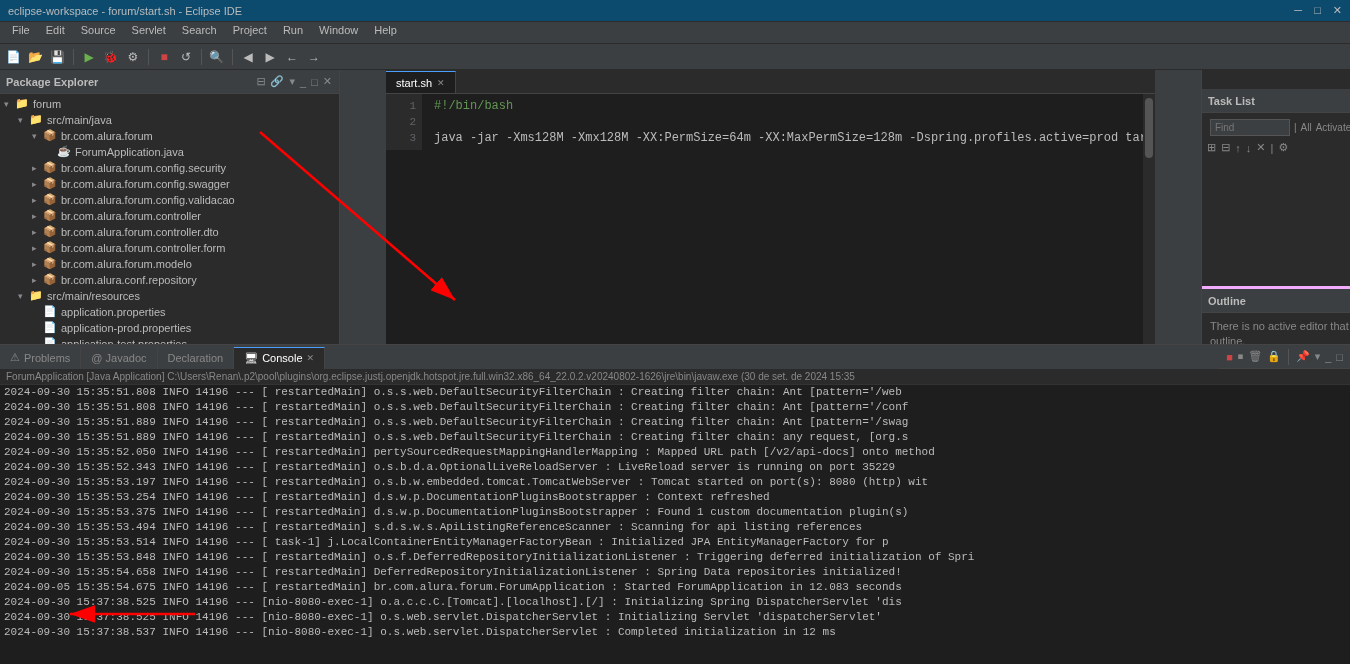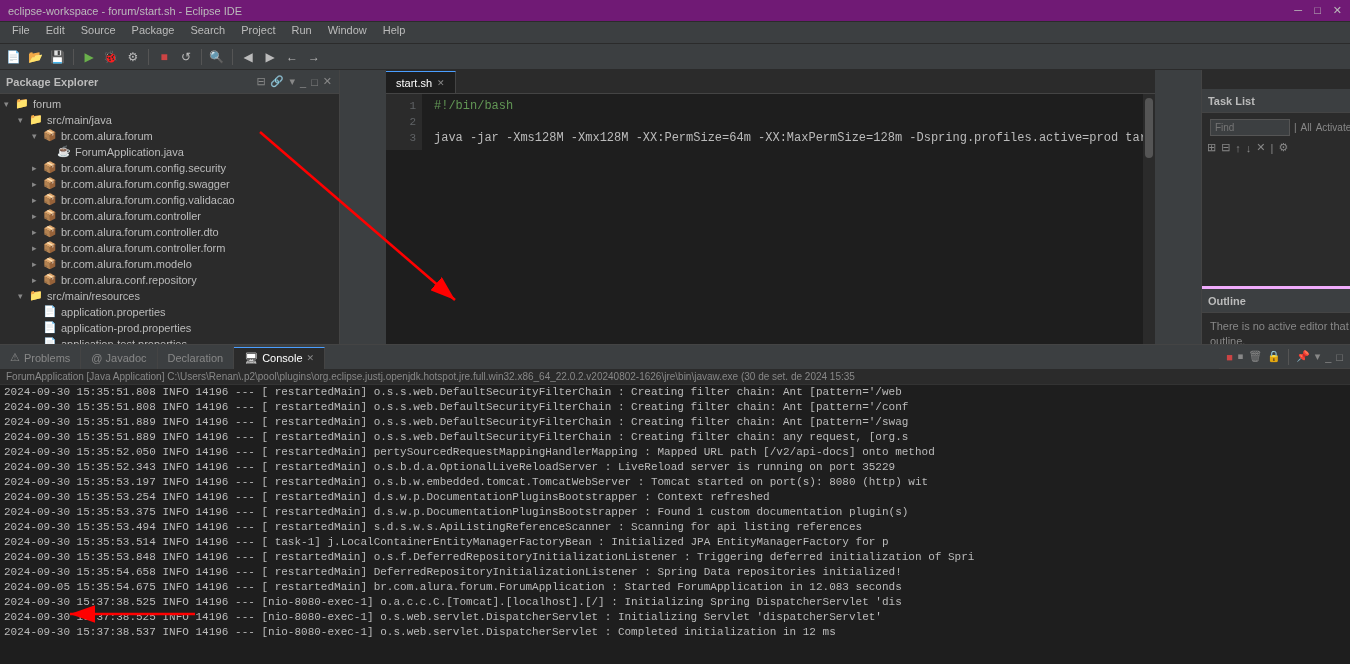--- a/index.html
+++ b/index.html
@@ -1,19 +1,19 @@
 <!DOCTYPE html>
 <html><head>
   <meta charset="utf-8">
   <style>
     * { box-sizing: border-box; margin: 0; padding: 0; }
     body { font-family: 'Segoe UI', Arial, sans-serif; font-size: 11px; background: #3c3f41; color: #bbbbbb; overflow: hidden; width: 1350px; height: 664px; }
 
     
-    #titlebar { background: #701a75; color: #bbbbbb; height: 22px; display: flex; align-items: center; padding: 0 8px; justify-content: space-between; border-bottom: 1px solid #2b2b2b; }
+    #titlebar { background: #0c4a6e; color: #bbbbbb; height: 22px; display: flex; align-items: center; padding: 0 8px; justify-content: space-between; border-bottom: 1px solid #2b2b2b; }
 
     
     #menubar { background: #3c3f41; height: 22px; display: flex; padding: 0 4px; border-bottom: 1px solid #2b2b2b; }
     #menubar span { padding: 2px 8px; font-size: 11px; cursor: pointer; color: #bbbbbb; }
 
     
     #toolbar { background: #3c3f41; height: 26px; display: flex; align-items: center; padding: 0 4px; border-bottom: 1px solid #2b2b2b; gap: 2px; }
     .tb-btn { width: 20px; height: 20px; background: transparent; border: none; color: #bbbbbb; cursor: pointer; display: flex; align-items: center; justify-content: center; font-size: 12px; }
     .tb-sep { width: 1px; height: 16px; background: #555; margin: 0 3px; }
 
@@ -83,21 +83,21 @@
     <span>─</span>
     <span>□</span>
     <span>✕</span>
   </div>
 </div>
 
 <div id="menubar">
   <span>File</span>
   <span>Edit</span>
   <span>Source</span>
-  <span>Package</span>
+  <span>Servlet</span>
   <span>Search</span>
   <span>Project</span>
   <span>Run</span>
   <span>Window</span>
   <span>Help</span>
 </div>
 
 <div id="toolbar">
   <button class="tb-btn">📄</button>
   <button class="tb-btn">📂</button>

